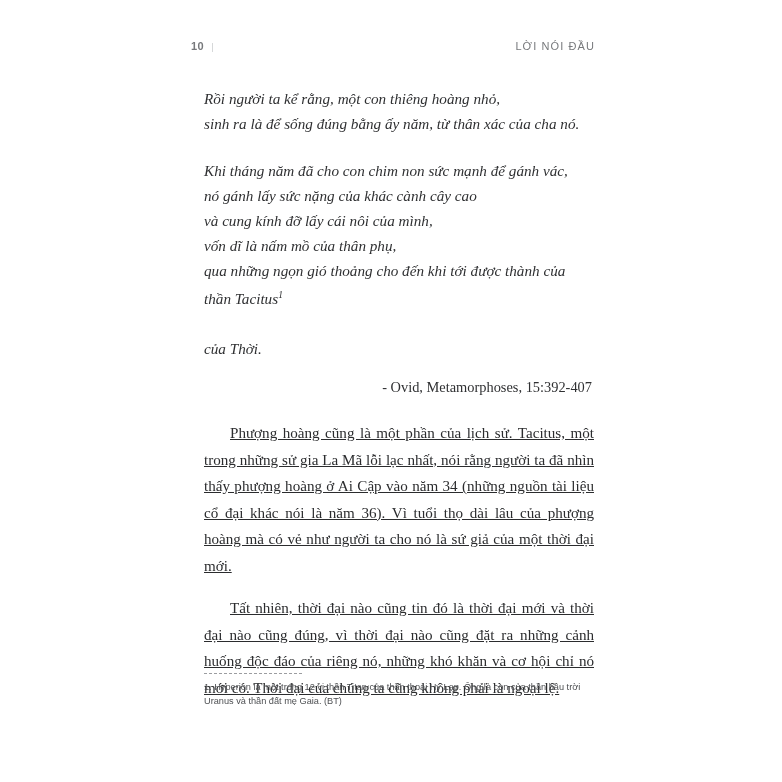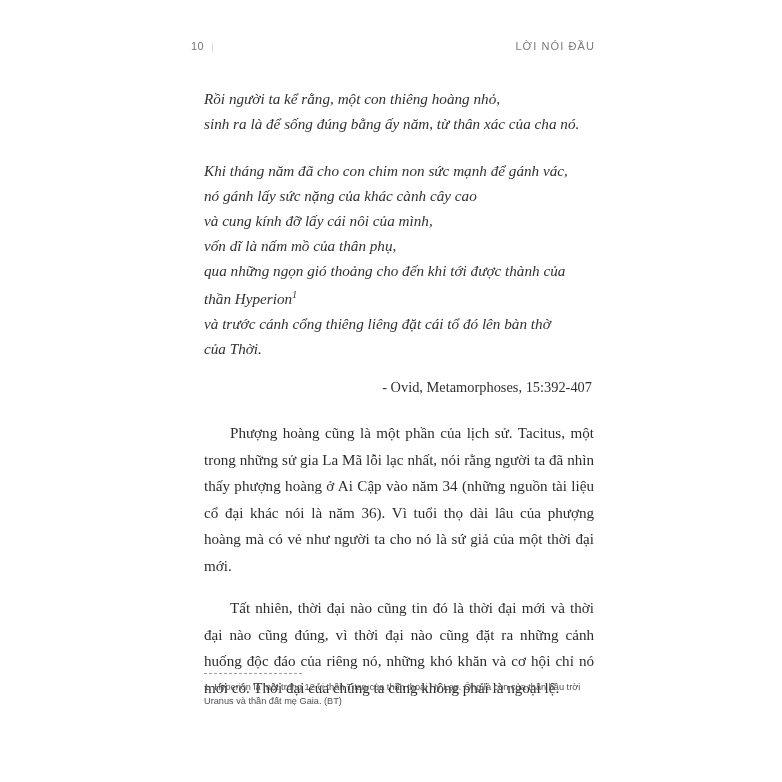--- a/index.html
+++ b/index.html
@@ -35,20 +35,21 @@
     display: flex;
     align-items: baseline;
     justify-content: space-between;
     border-bottom: none;
   }
   .folio {
     font-family: "Liberation Sans", sans-serif;
     font-size: 11px;
     color: #77797c;
     letter-spacing: 0.5px;
+    font-weight: bold;
   }
   .folio-rule {
     display: inline-block;
     margin-left: 7px;
     color: #b9bbbd;
     font-size: 11px;
   }
   .head-left {
     display: flex;
     align-items: baseline;
@@ -91,20 +92,21 @@
     margin: 4px 0 24px 0;
     padding-right: 2px;
   }
   .para {
     font-size: 15.1px;
     line-height: 26.5px;
     color: #2b2c2e;
     margin: 0 0 16px 0;
     text-align: justify;
     text-indent: 26px;
+    text-decoration: underline;
   }
   .footnote-zone {
     position: absolute;
     left: 24px;
     bottom: 46px;
     width: 390px;
   }
   .footnote-rule {
     width: 98px;
     border: 0;
@@ -139,22 +141,22 @@
         <span class="line">Rồi người ta kể rằng, một con thiêng hoàng nhỏ,</span><br>
         <span class="line">sinh ra là để sống đúng bằng ấy năm, từ thân xác của cha nó.</span>
       </p>
 
       <p class="verse stanza-2">
         <span class="line">Khi tháng năm đã cho con chim non sức mạnh để gánh vác,</span><br>
         <span class="line">nó gánh lấy sức nặng của khác cành cây cao</span><br>
         <span class="line">và cung kính đỡ lấy cái nôi của mình,</span><br>
         <span class="line">vốn dĩ là nấm mồ của thân phụ,</span><br>
         <span class="line">qua những ngọn gió thoảng cho đến khi tới được thành của</span><br>
-        <span class="line"><span>thần Hyperion</span><span class="sup">1</span></span><br>
-        <span class="line">và trước cánh cổng thiêng liêng đặt cái tổ đó lên bàn thờ</span><br>
+        <span class="line"><span>thần Tacitus</span><span class="sup">1</span></span><br>
+        <br>
         <span class="line">của Thời.</span>
       </p>
 
       <p class="attribution">- Ovid, Metamorphoses, 15:392-407</p>
 
       <p class="para">Phượng hoàng cũng là một phần của lịch sử. Tacitus, một trong những sử gia La Mã lỗi lạc nhất, nói rằng người ta đã nhìn thấy phượng hoàng ở Ai Cập vào năm 34 (những nguồn tài liệu cổ đại khác nói là năm 36). Vì tuổi thọ dài lâu của phượng hoàng mà có vẻ như người ta cho nó là sứ giả của một thời đại mới.</p>
       <p class="para">Tất nhiên, thời đại nào cũng tin đó là thời đại mới và thời đại nào cũng đúng, vì thời đại nào cũng đặt ra những cảnh huống độc đáo của riêng nó, những khó khăn và cơ hội chỉ nó mới có. Thời đại của chúng ta cũng không phải là ngoại lệ.</p>
 
     </div>
 

